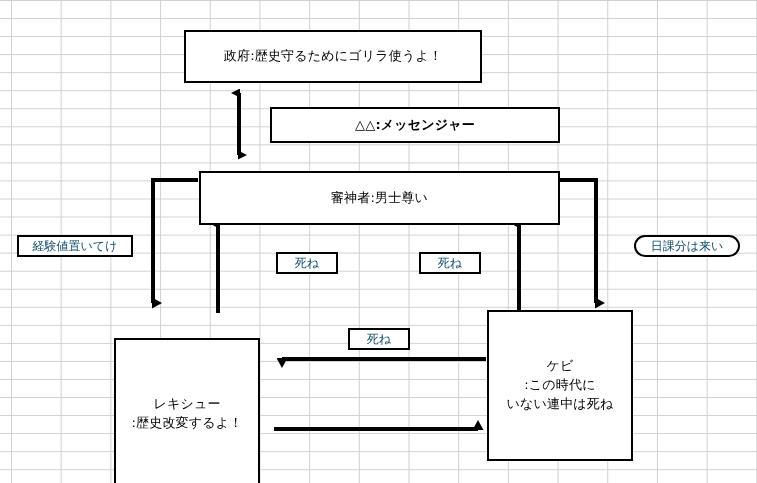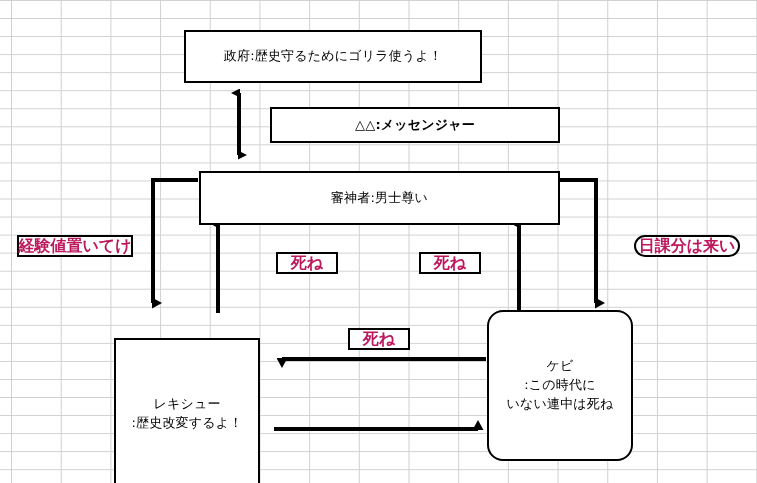--- a/index.html
+++ b/index.html
@@ -48,26 +48,25 @@
   }
   .tag {
     position: absolute;
     box-sizing: border-box;
     background: #ffffff;
     border: 2px solid #000000;
     display: flex;
     align-items: center;
     justify-content: center;
     text-align: center;
-    color: #be185d;
-    font-size: 16px;
+    color: #0c4a6e;
+    font-size: 12px;
     line-height: 1;
     white-space: nowrap;
     z-index: 6;
-    font-weight: bold;
   }
   .edge {
     position: absolute;
     z-index: 3;
   }
   .edge svg { display: block; overflow: visible; }
 </style>
 </head>
 <body>
 
@@ -158,21 +157,21 @@
 
   <div class="node" style="left:184px; top:30px; width:298px; height:53px; z-index:5;">政府:歴史守るためにゴリラ使うよ！</div>
 
   <div class="node" style="left:270px; top:107px; width:290px; height:36px; z-index:5;font-weight:bold;">△△:メッセンジャー</div>
 
   <div class="node" style="left:199px; top:160px; width:361px; height:54px; z-index:5;margin-top:11px;">審神者:男士尊い</div>
 
   <div class="node" style="left:114px; top:310px; width:146px; height:151px; z-index:5;margin-top:28px;">レキシュー
 :歴史改変するよ！</div>
 
-  <div class="node" style="left:487px; top:310px; width:146px; height:151px; z-index:5;border-radius:16px;">ケビ
+  <div class="node" style="left:487px; top:310px; width:146px; height:151px; z-index:5;">ケビ
 :この時代に
 いない連中は死ね</div>
 
   <div class="tag" style="left:17px; top:235px; width:116px; height:22px;">経験値置いてけ</div>
 
   <div class="tag" style="left:634px; top:235px; width:106px; height:22px;border-radius:11px;">日課分は来い</div>
 
   <div class="tag" style="left:276px; top:252px; width:62px; height:22px;">死ね</div>
 
   <div class="tag" style="left:419px; top:252px; width:62px; height:22px;">死ね</div>

